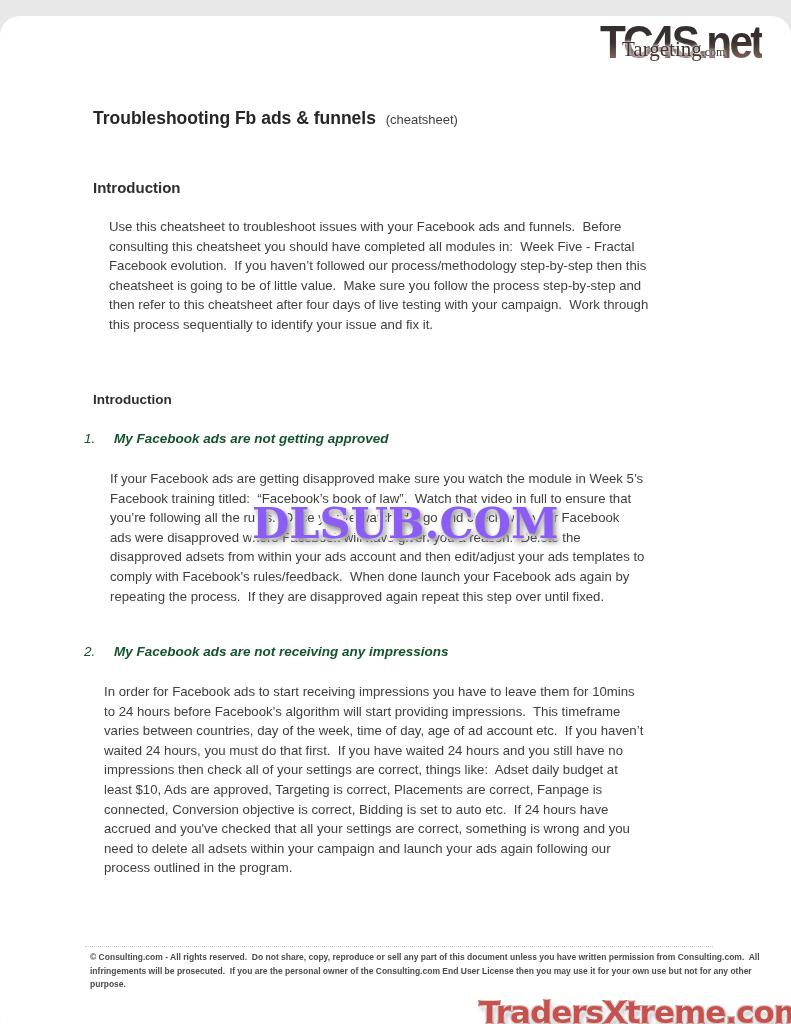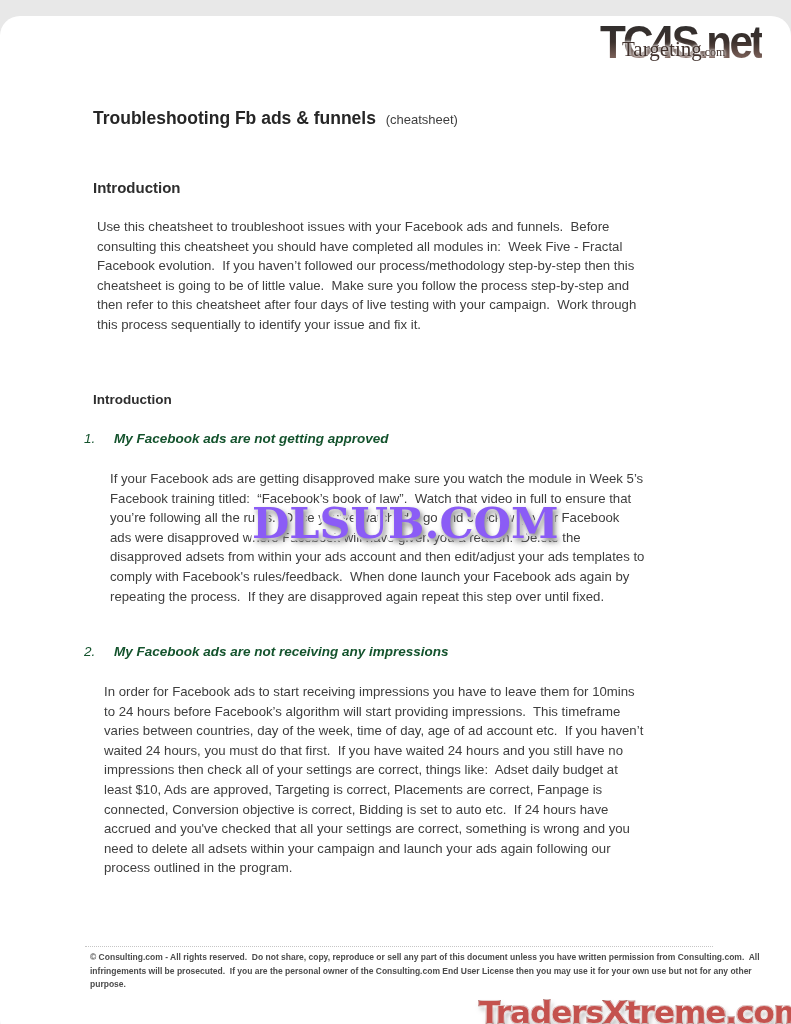--- a/index.html
+++ b/index.html
@@ -27,21 +27,21 @@
 
   
   .doc-title { position:absolute; left:93px; top:92px; margin:0; font-size:17.5px; font-weight:bold; color:#262626; }
   .doc-title-suffix { font-size:13px; font-weight:normal; color:#3e3e3e; }
   .h-intro { position:absolute; left:93px; top:163px; margin:0; font-size:15px; font-weight:bold; color:#2e2e2e; }
   .h-instr { position:absolute; left:93px; top:376px; margin:0; font-size:13.5px; font-weight:bold; color:#2e2e2e; }
   .para {
     position:absolute; margin:0; font-size:13.2px; line-height:19.6px;
     white-space:pre-wrap; color:#3e3e3e;
   }
-  .intro-body { left:97px; top:201px; width:645px; }
+  .intro-body { left:109px; top:201px; width:645px; }
   .item-head { position:absolute; left:84px; margin:0; font-size:13.5px; font-weight:bold; color:#14532d;font-style:italic; }
   .item-num { display:inline-block; width:30px; font-weight:normal; }
   .item1-head { top:415px; }
   .item2-head { top:628px; }
   .item1-body { left:110px; top:453px; width:645px; }
   .item2-body { left:104px; top:666px; width:645px; }
 
   
   .wm-dlsub {
     position:absolute; left:252px; top:482px; white-space:nowrap;

